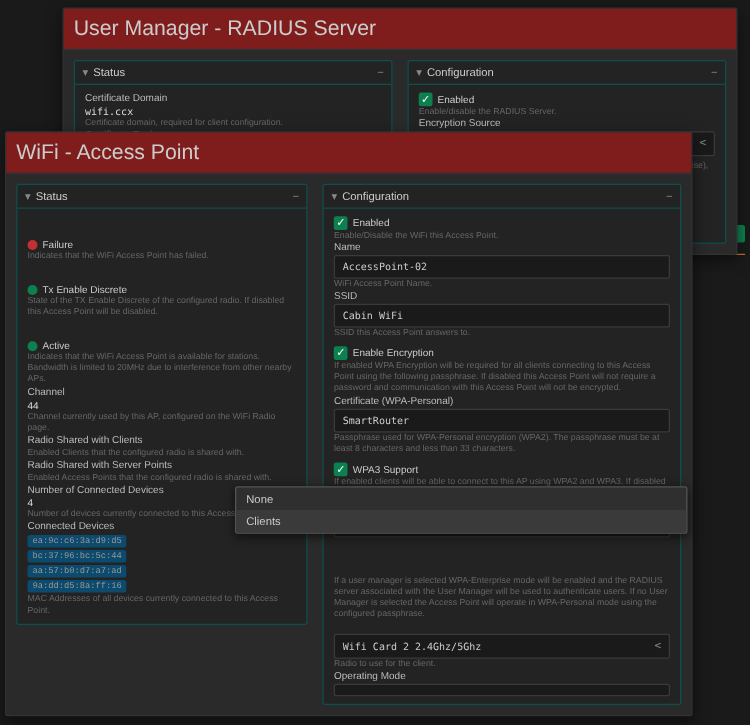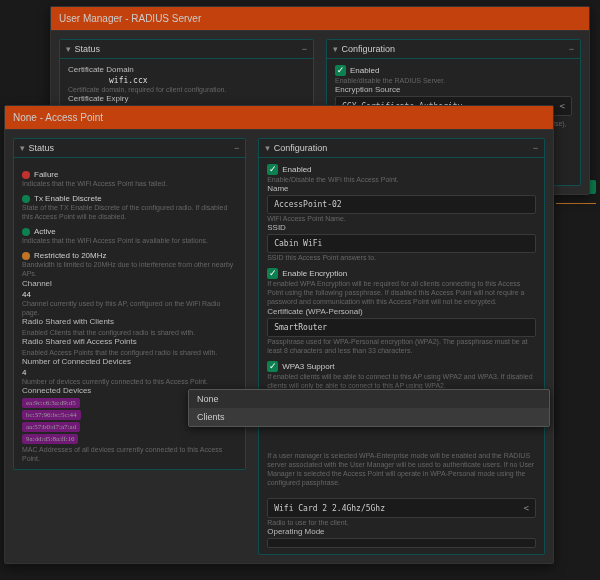--- a/index.html
+++ b/index.html
@@ -12,25 +12,25 @@
     height: 580px;
     overflow: hidden;
     position: relative;
   }
   .panel {
     background: #2a2a2a;
     border: 1px solid #333;
     border-radius: 2px;
   }
   .panel-header {
-    font-size: 10px;
+    font-size: 17px;
     color: #ccc;
     padding: 6px 8px;
     border-bottom: 1px solid #333;
-    background: #c2410c;
+    background: #7f1d1d;
   }
   .section {
     border: 1px solid #0d4f4f;
     border-radius: 2px;
     margin: 4px;
     background: #232323;
   }
   .section-cfg { border-color: #0d4f4f; }
   .section-title {
     display: flex;
@@ -80,26 +80,26 @@
     line-height: 1;
   }
   .status-dot {
     width: 8px; height: 8px; border-radius: 50%;
     display: inline-block;
     margin-right: 4px;
   }
   .dot-red { background: #c23030; }
   .dot-green { background: #0d8050; }
   .dot-orange { background: #bf7326; }
-  .status-line { display: flex; align-items: center; margin-top: 6px; font-size: 8px; color: #ccc; }
+  .status-line { display: flex; align-items: center; margin-top: 18px; font-size: 8px; color: #ccc; }
   .mac-chip {
     display: inline-block;
-    background: #701a75;
+    background: #0c4a6e;
     color: #999;
-    font-family: Liberation Serif, serif;
+    font-family: Liberation Mono, monospace;
     font-size: 7px;
     padding: 1px 4px;
     border-radius: 2px;
     margin: 1px 0;
   }
   
   .radius-panel {
     position: absolute;
     top: 6px; left: 50px;
     width: 540px;
@@ -155,21 +155,21 @@
       <div class="section">
         <div class="section-title">
           <span class="left">
               <span class="chev">▾</span>
               <span>Status</span>
             </span>
           <span class="chev">−</span>
         </div>
         <div class="section-body">
           <span class="label">Certificate Domain</span>
-          <div style="color:#ddd;font-family:monospace;margin-left:41px;">wifi.ccx</div>
+          <div style="color:#ddd;font-family:monospace;">wifi.ccx</div>
           <div class="help">Certificate domain, required for client configuration.</div>
           <span class="label">Certificate Expiry</span>
           <div style="color:#ddd;font-family:monospace;">2025-02-10 19:33:22</div>
           <div class="help">Certificate expiry date.</div>
           <div class="status-line">
             <span class="status-dot dot-red"></span>
             <span>Failure</span>
           </div>
         </div>
       </div>
@@ -203,21 +203,21 @@
     </div>
   </div>
 </div>
 
 <div class="right-misc">
   <div class="teal-btn"></div>
   <div style="border-bottom:1px solid #bf7326;margin-top:9px;"></div>
 </div>
 
 <div class="panel wifi-panel window-shadow">
-  <div class="panel-header">None - Access Point</div>
+  <div class="panel-header">WiFi - Access Point</div>
   <div class="wifi-cols">
 
     <div class="wifi-left">
       <div class="section">
         <div class="section-title">
           <span class="left">
               <span class="chev">▾</span>
               <span>Status</span>
             </span>
           <span class="chev">−</span>
@@ -234,34 +234,30 @@
               <span>Tx Enable Discrete</span>
             </div>
           <div class="help">State of the TX Enable Discrete of the configured radio. If disabled this Access Point will be disabled.</div>
 
           <div class="status-line">
               <span class="status-dot dot-green"></span>
               <span>Active</span>
             </div>
           <div class="help">Indicates that the WiFi Access Point is available for stations.</div>
 
-          <div class="status-line">
-              <span class="status-dot dot-orange"></span>
-              <span>Restricted to 20MHz</span>
-            </div>
           <div class="help">Bandwidth is limited to 20MHz due to interference from other nearby APs.</div>
 
           <span class="label">Channel</span>
           <div style="color:#ddd;">44</div>
           <div class="help">Channel currently used by this AP, configured on the WiFi Radio page.</div>
 
           <span class="label">Radio Shared with Clients</span>
           <div class="help">Enabled Clients that the configured radio is shared with.</div>
 
-          <span class="label">Radio Shared wifi Access Points</span>
+          <span class="label">Radio Shared with Server Points</span>
           <div class="help">Enabled Access Points that the configured radio is shared with.</div>
 
           <span class="label">Number of Connected Devices</span>
           <div style="color:#ddd;">4</div>
           <div class="help">Number of devices currently connected to this Access Point.</div>
 
           <span class="label">Connected Devices</span>
           <div>
             <span class="mac-chip">ea:9c:c6:3a:d9:d5</span><br>
             <span class="mac-chip">bc:37:96:bc:5c:44</span><br>

